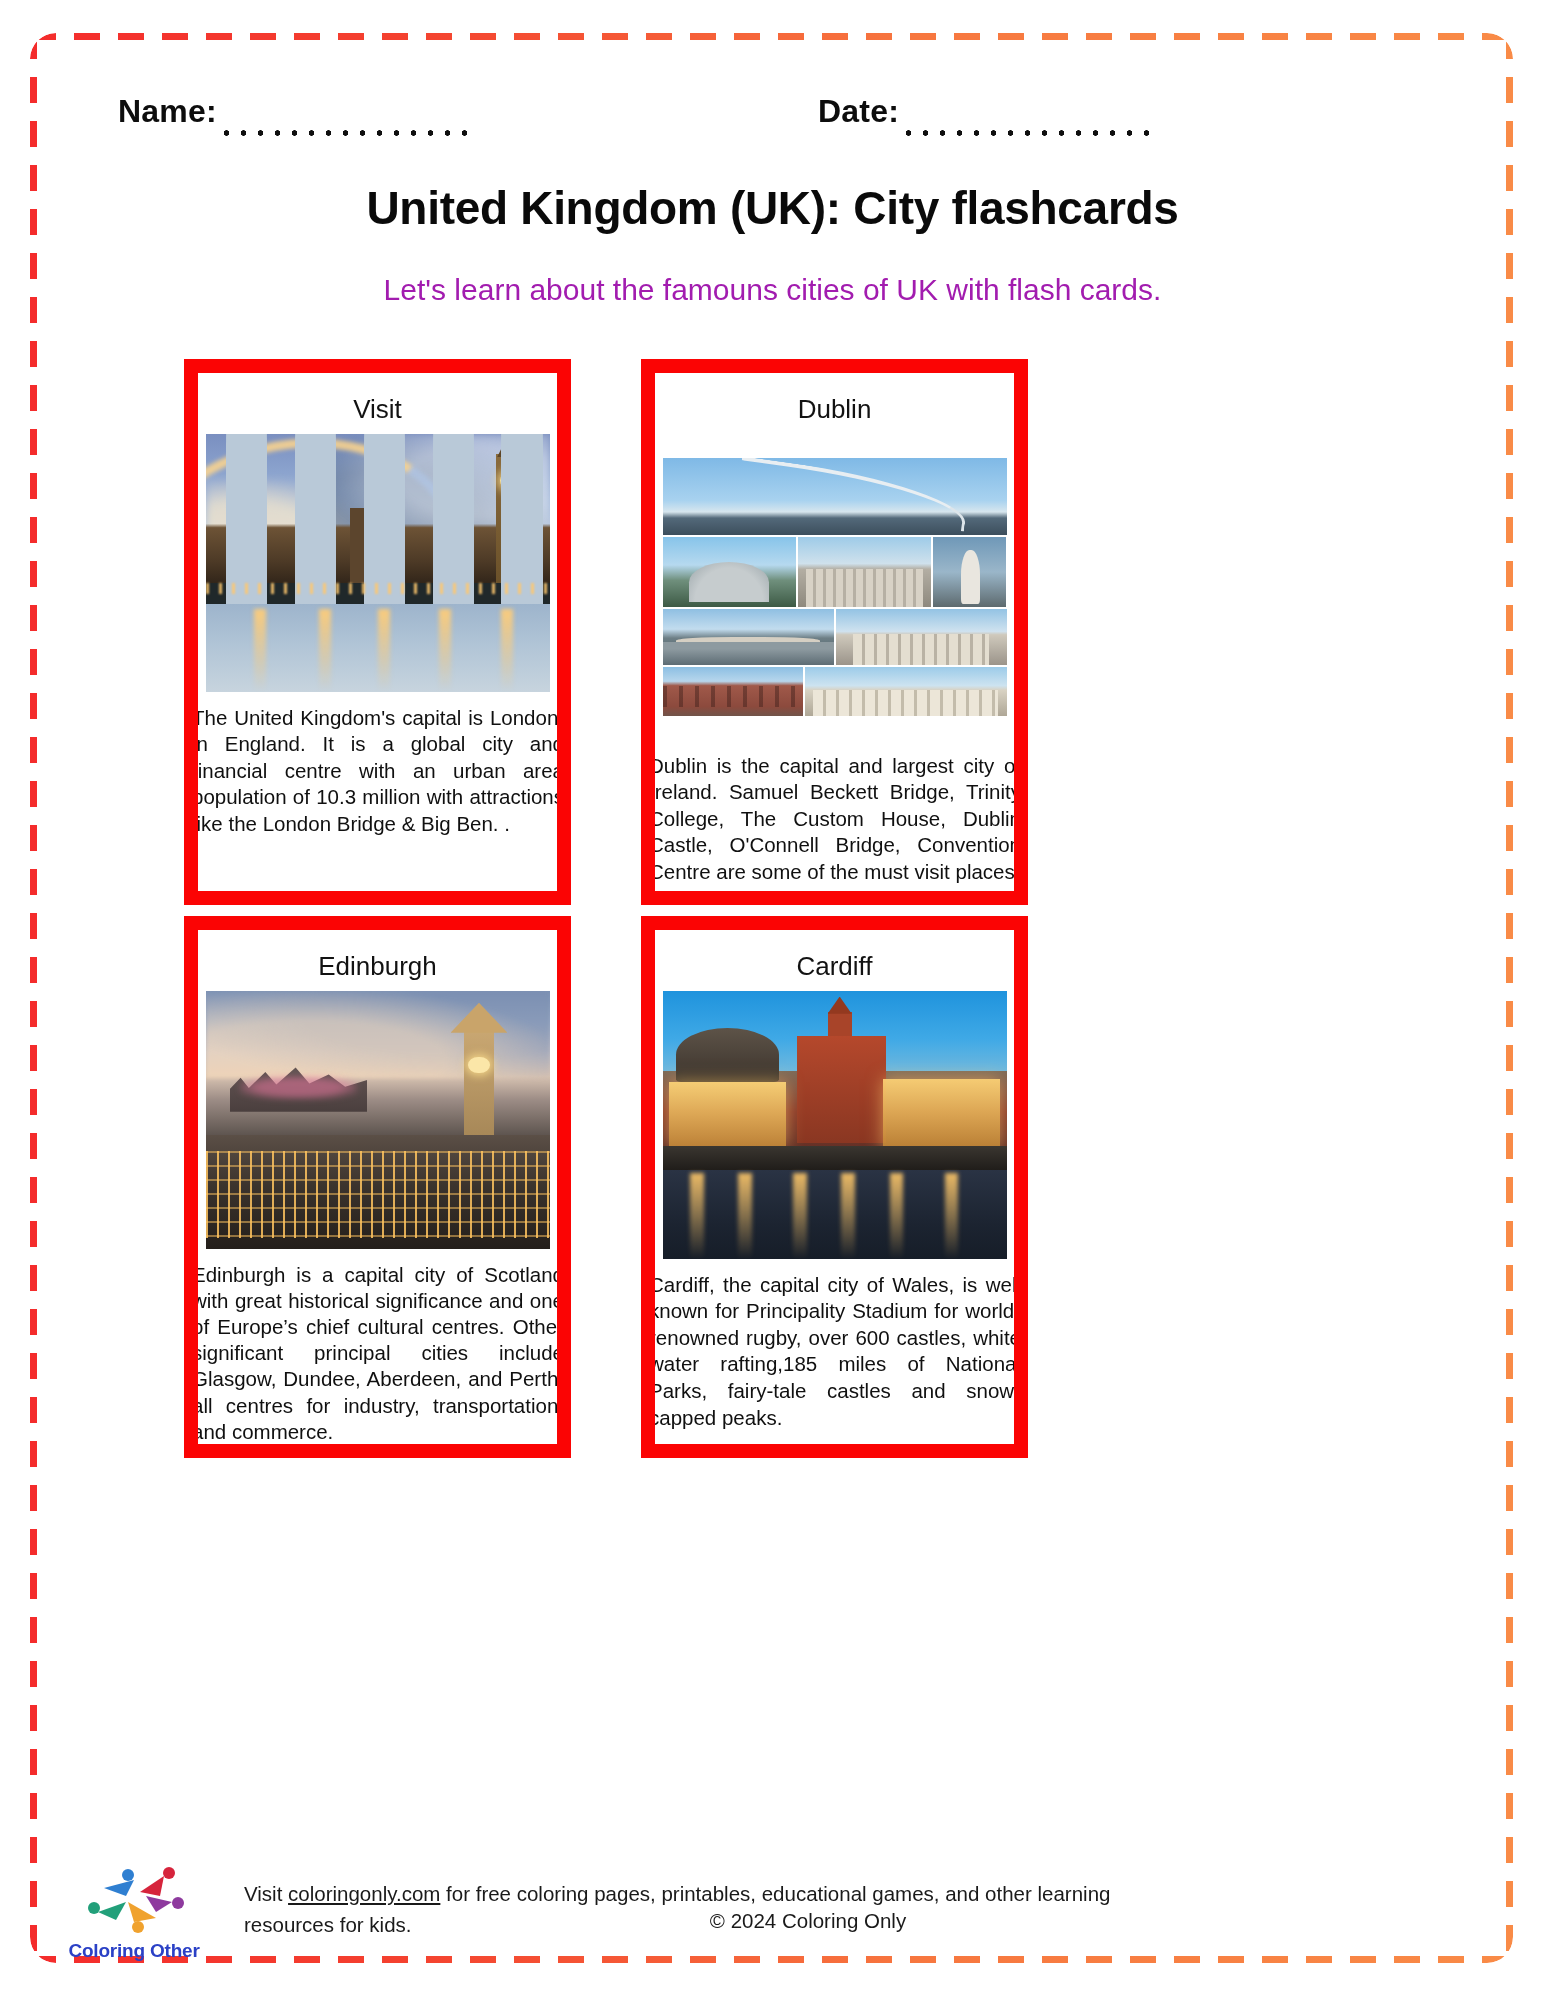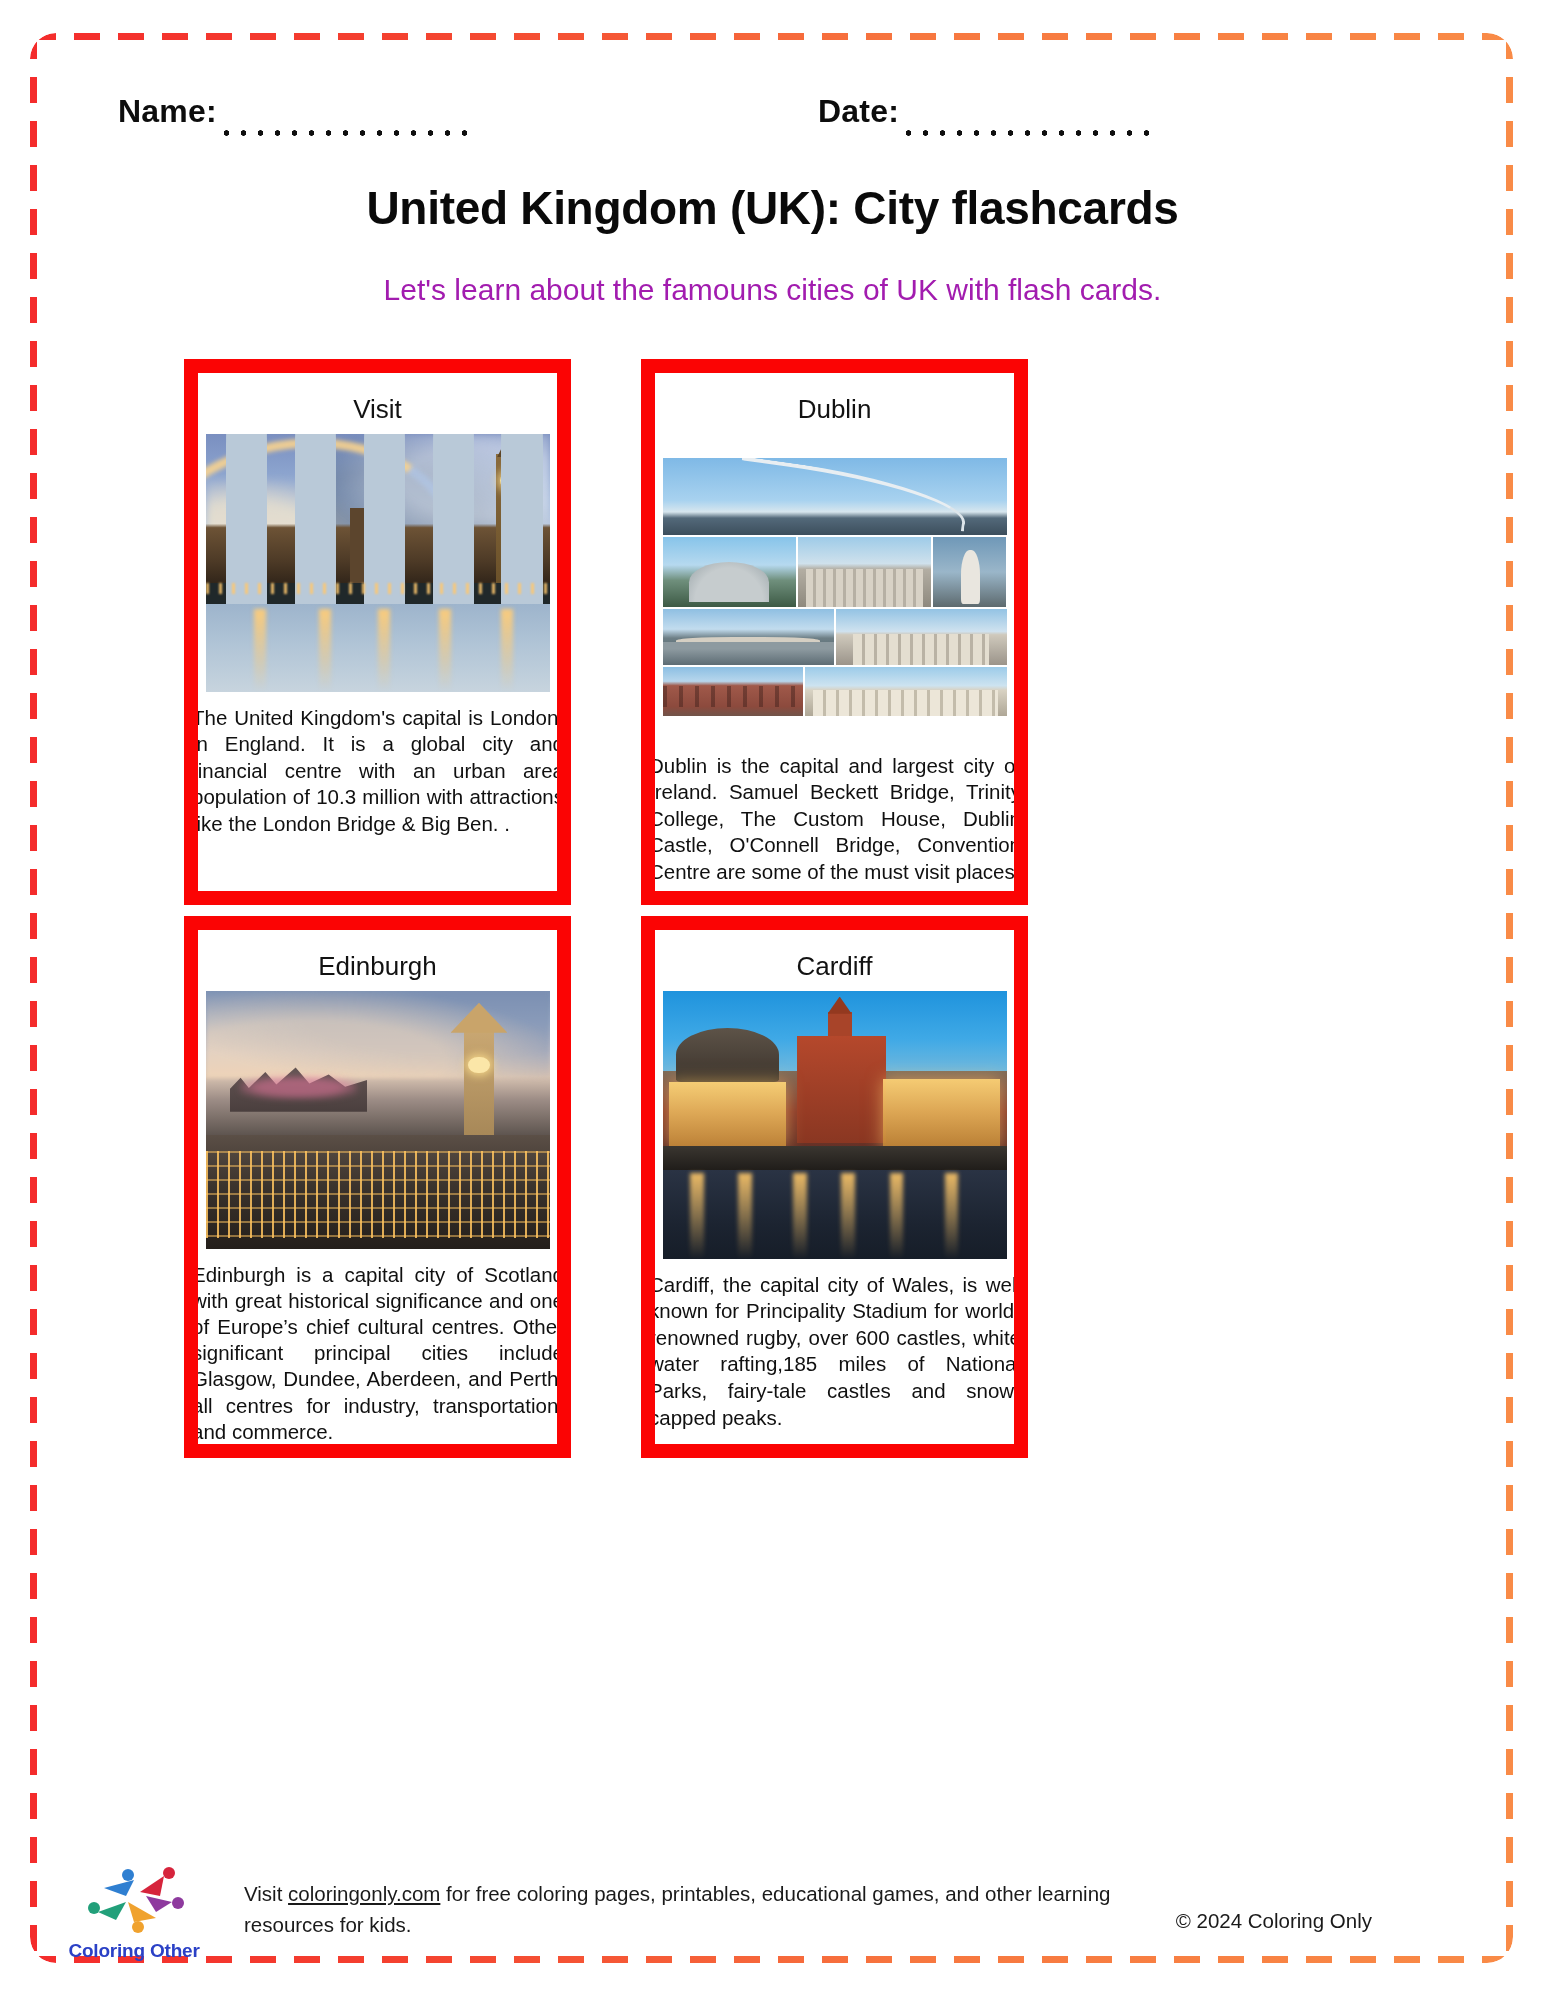--- a/index.html
+++ b/index.html
@@ -320,21 +320,21 @@
     font-size: 20.5px;
     line-height: 31px;
     color: #1a1a1a;
   }
   .footer-link { color: #1a1a1a; text-decoration: underline; }
   .copyright {
     position: absolute;
     left: 244px;
     top: 57px;
     width: 1128px;
-    text-align: right;
+    text-align: center;
     font-size: 20.5px;
     color: #1a1a1a;
   }
 </style>
 </head>
 <body>
 
 <div class="page">
 
   <div class="frame"></div>

